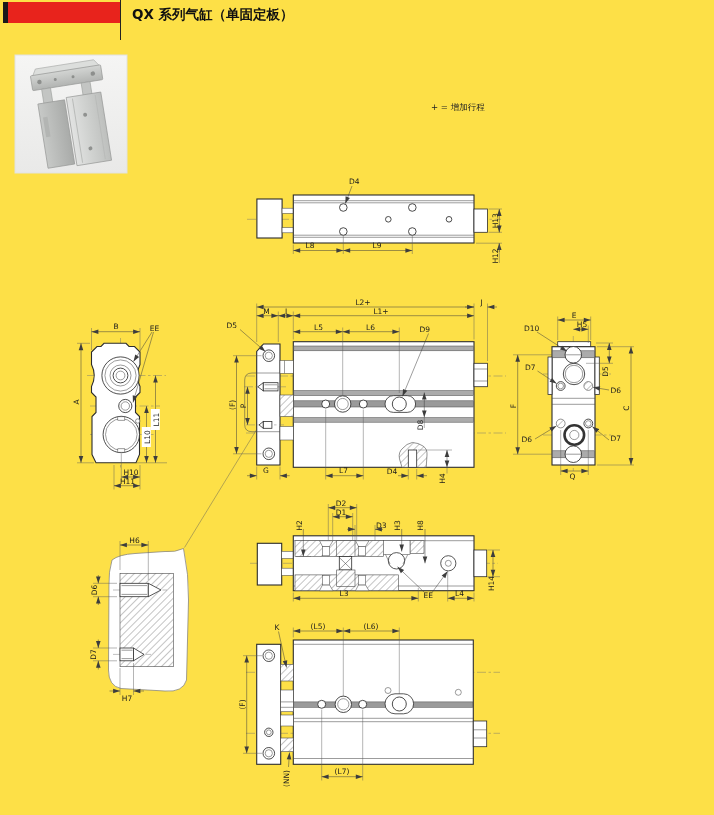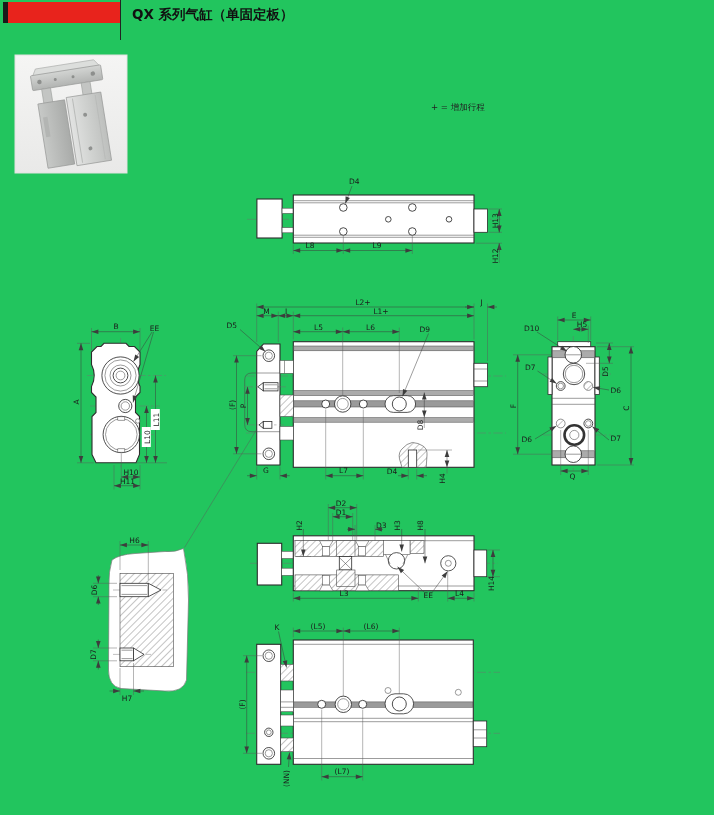--- a/index.html
+++ b/index.html
@@ -1,16 +1,16 @@
 <!DOCTYPE html>
 <html><head>
 <meta charset="utf-8">
 <style>
   html,body{margin:0;padding:0;background:#ffffff;}
-  #page{position:relative;width:714px;height:815px;background:#22c55e;overflow:hidden;
+  #page{position:relative;width:714px;height:815px;background:#fde047;overflow:hidden;
         font-family:"DejaVu Sans", sans-serif;}
   svg{display:block;}
   .olf{fill:#fff;stroke:#2d2d2d;stroke-width:1.1;}
   .o2f{fill:#fff;stroke:#2d2d2d;stroke-width:0.8;}
   .il {fill:none;stroke:#4a4a4a;stroke-width:0.55;}
   .ilf{fill:#fff;stroke:#4a4a4a;stroke-width:0.55;}
   .dim{fill:none;stroke:#3d3d3d;stroke-width:0.5;}
   .ext{fill:none;stroke:#5a5a5a;stroke-width:0.45;}
   .cl {fill:none;stroke:#737373;stroke-width:0.45;stroke-dasharray:9 2.5 2.5 2.5;}
   .band {fill:#ababab;stroke:#4a4a4a;stroke-width:0.5;}

